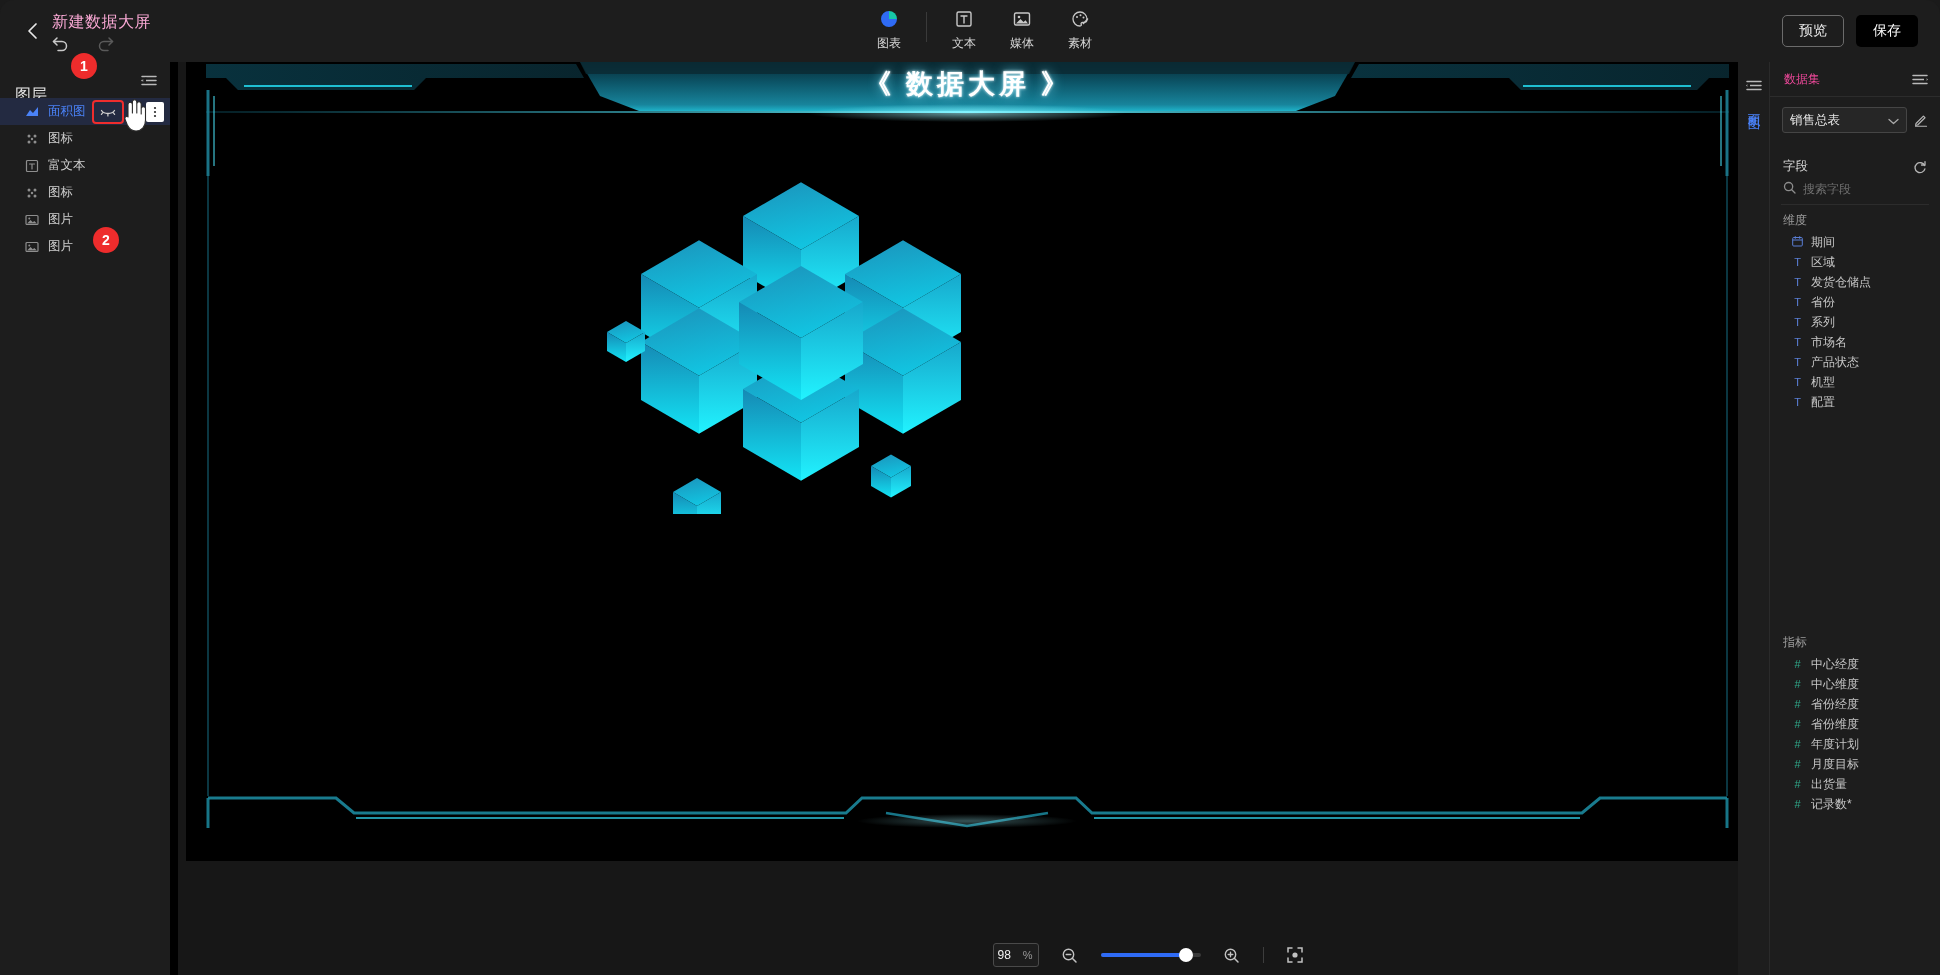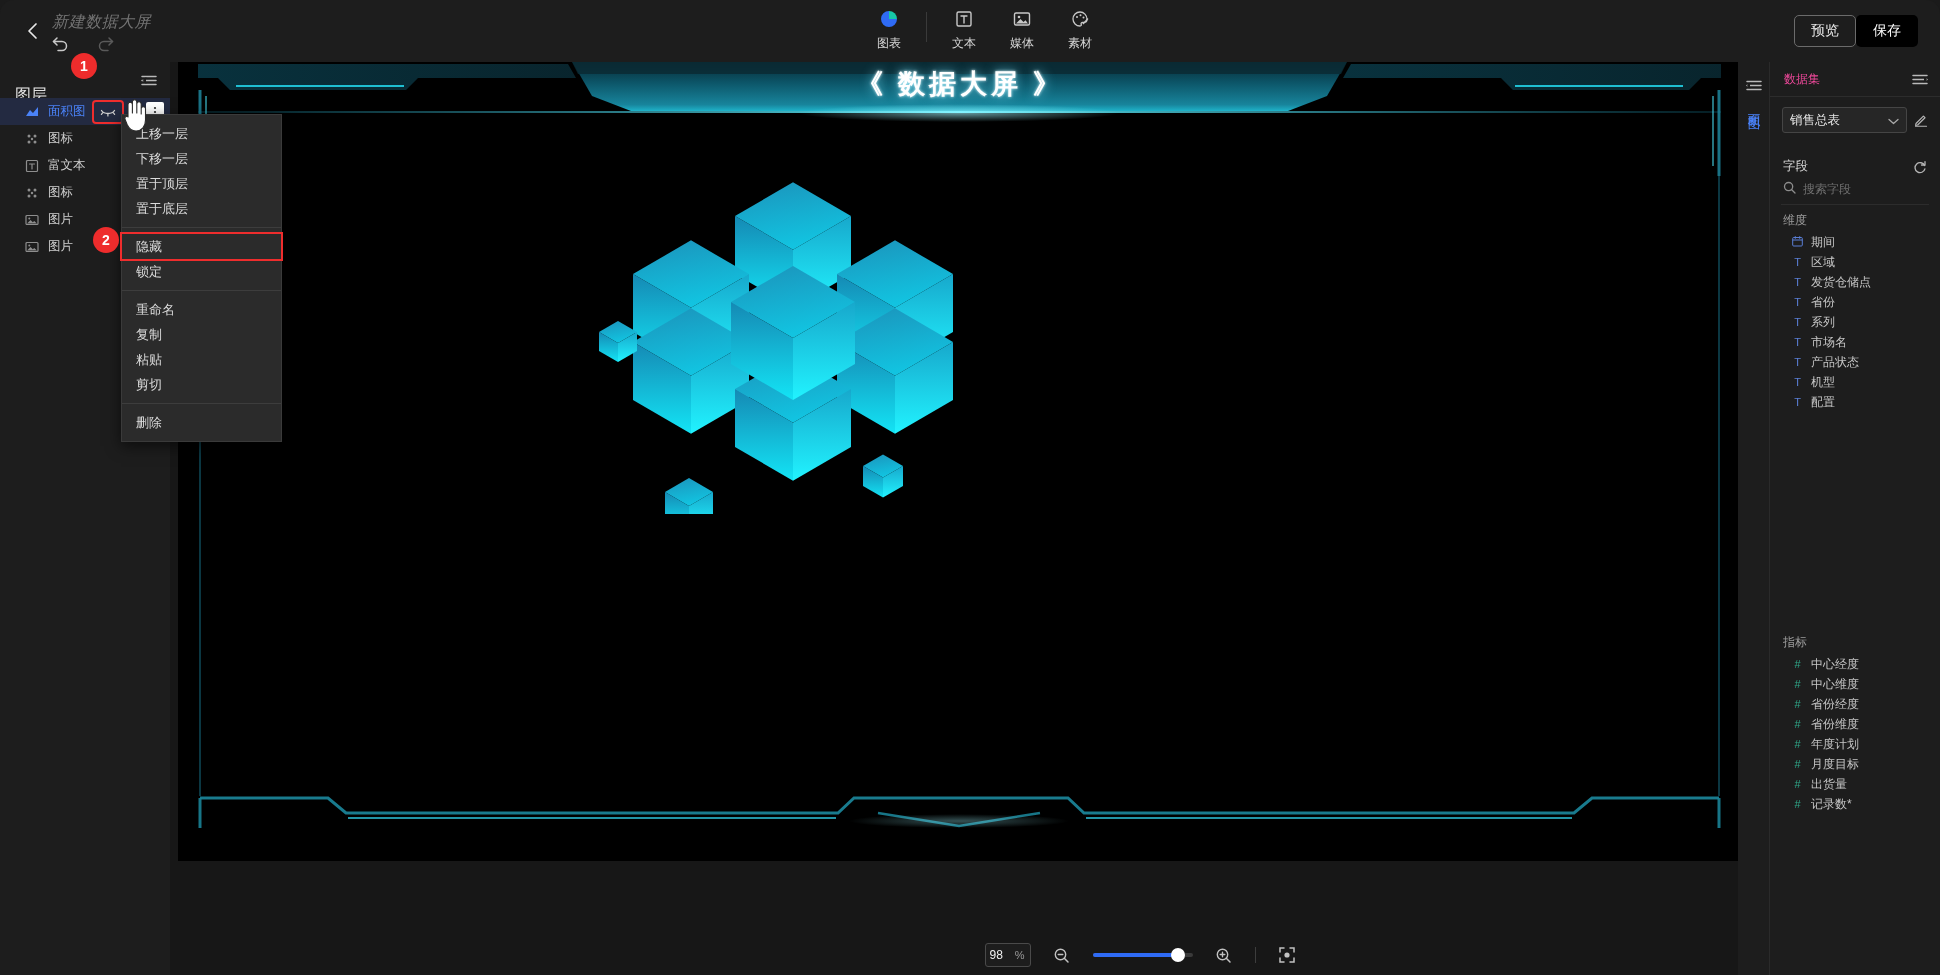--- a/index.html
+++ b/index.html
@@ -30,21 +30,21 @@
     border-top-right-radius: 14px;
   }
   .back-arrow {
     position: absolute; left: 22px; top: 20px;
     width: 22px; height: 22px;
     cursor: pointer;
   }
   .back-arrow svg { display: block; }
   .doc-title {
     position: absolute; left: 52px; top: 12px;
-    color: #737373; font-size: 16px; letter-spacing: .5px; font-style: italic;
+    color: #f9a8d4; font-size: 16px; letter-spacing: .5px;
   }
   .undo-redo {
     position: absolute; left: 50px; top: 33px;
     display: flex; gap: 26px;
   }
   .urbtn { width: 20px; height: 20px; cursor: pointer; }
 
   
   #center-tools {
     position: absolute; left: 860px; top: 8px;
@@ -57,21 +57,21 @@
   }
   .tool .ticon { height: 22px; display: flex; align-items: center; justify-content: center; }
   .tool .tlabel { color: #d6d6d6; font-size: 12px; margin-top: 5px; }
   .tool-sep {
     width: 1px; height: 30px; background: #3a3a3a; margin: 4px 8px 0 8px;
   }
 
   
   #topbar-right {
     position: absolute; right: 22px; top: 15px;
-    display: flex; align-items: center;
+    display: flex; gap: 12px; align-items: center;
   }
   .btn-ghost {
     min-width: 62px; height: 32px;
     border: 1px solid #6b6b6b; border-radius: 5px;
     color: #e9e9e9; font-size: 14px;
     display: flex; align-items: center; justify-content: center;
     padding: 0 14px; background: transparent; cursor: pointer;
   }
   .btn-primary {
     min-width: 62px; height: 32px;
@@ -168,21 +168,21 @@
     position: relative;
   }
   .ctx-item.hl {
     outline: 2px solid #ef2d2d;
     z-index: 3;
   }
   .ctx-sep { height: 1px; background: #3d3d3d; margin: 6px 0; }
 
   
   #canvas-area {
-    position: absolute; left: 170px; top: 62px;
+    position: absolute; left: 178px; top: 62px;
     width: 1600px; height: 913px;
     background: #171717;
     text-decoration: underline;
   }
   #canvas-scroll {
     position: absolute; left: 0; top: 0; right: 0; bottom: 40px;
     overflow: hidden;
   }
   #screen {
     position: absolute; left: 8px; top: -6px;
@@ -481,36 +481,20 @@
   </div>
 
   <div class="badge" id="badge1">1</div>
   <div class="badge" id="badge2">2</div>
   <div id="hand-cursor">
     <svg width="30" height="36" viewBox="0 0 30 36">
       <path d="M8 20 V7.5 a2.2 2.2 0 0 1 4.4 0 V16 V5 a2.2 2.2 0 0 1 4.4 0 V16 V7 a2.2 2.2 0 0 1 4.4 0 V17 V11.5 a2.2 2.2 0 0 1 4.3 0 V23 c0 6.5-3.6 11-9.4 11 -5 0-7.2-2.6-9-6.5 L5 22.2 a2.1 2.1 0 0 1 3-2.6 z" fill="#ffffff" stroke="#2a2a2a" stroke-width="1.1" stroke-linejoin="round"></path>
     </svg>
   </div>
 
-  <div id="ctx-menu">
-      <div class="ctx-item">上移一层</div>
-      <div class="ctx-item">下移一层</div>
-      <div class="ctx-item">置于顶层</div>
-      <div class="ctx-item">置于底层</div>
-      <div class="ctx-sep"></div>
-      <div class="ctx-item hl">隐藏</div>
-      <div class="ctx-item">锁定</div>
-      <div class="ctx-sep"></div>
-      <div class="ctx-item">重命名</div>
-      <div class="ctx-item">复制</div>
-      <div class="ctx-item">粘贴</div>
-      <div class="ctx-item">剪切</div>
-      <div class="ctx-sep"></div>
-      <div class="ctx-item">删除</div>
-    </div>
 
   <div id="canvas-area">
     <div id="canvas-scroll">
       <div id="screen">
 
         <svg id="frame-svg" width="1563" height="805" viewBox="0 0 1563 805">
           <defs>
             <linearGradient id="bannerGrad" x1="0" y1="0" x2="0" y2="1">
               <stop offset="0%" stop-color="#06232c"></stop>
               <stop offset="45%" stop-color="#0d5d72"></stop>

